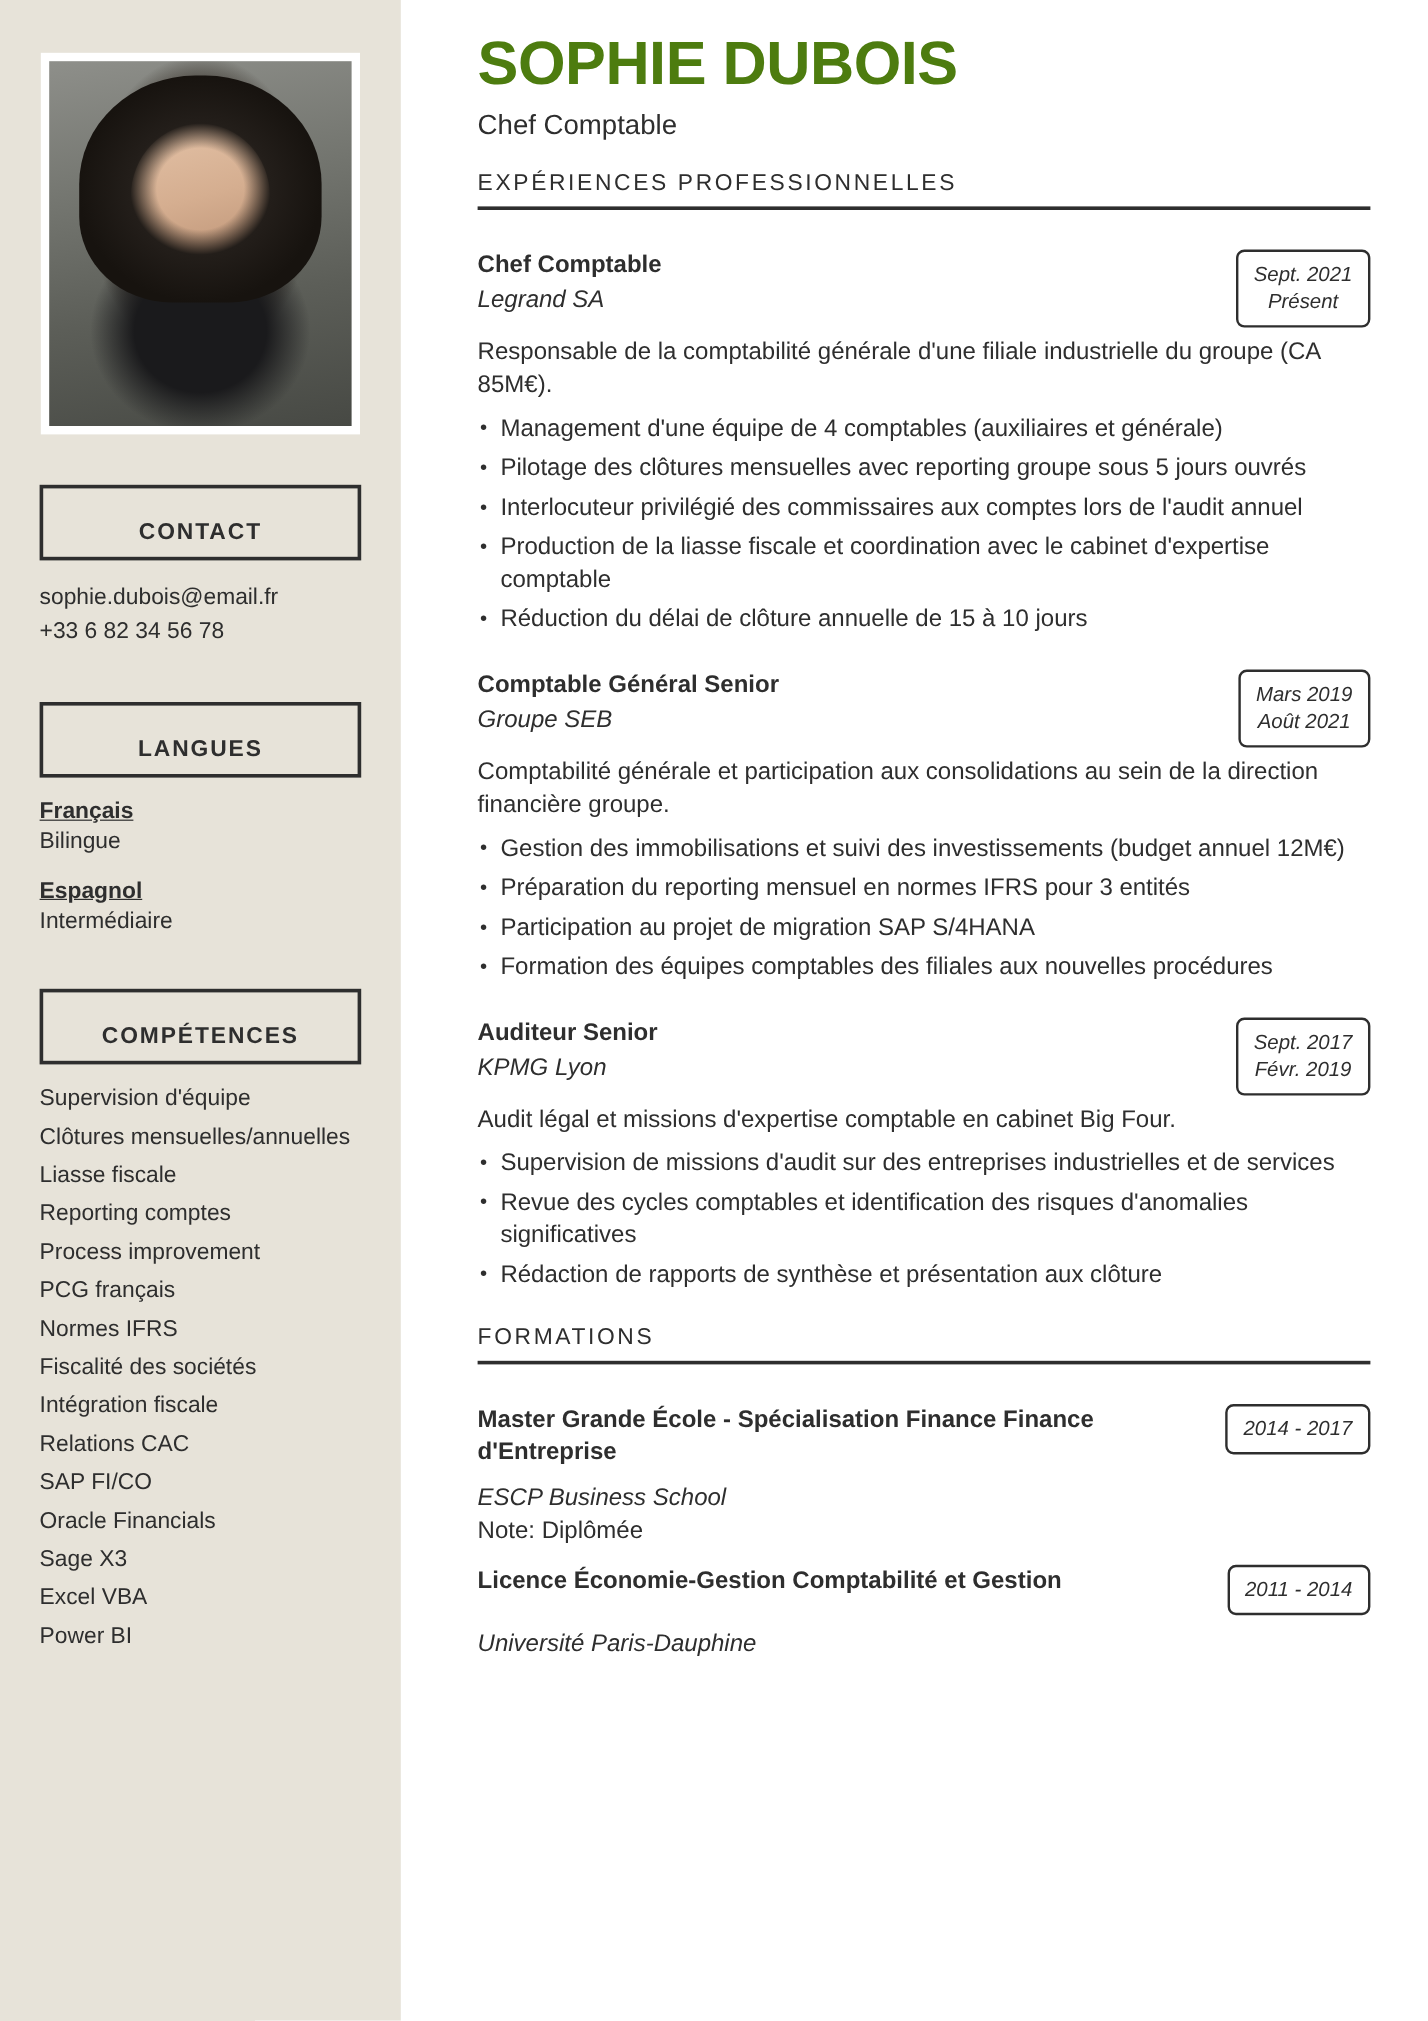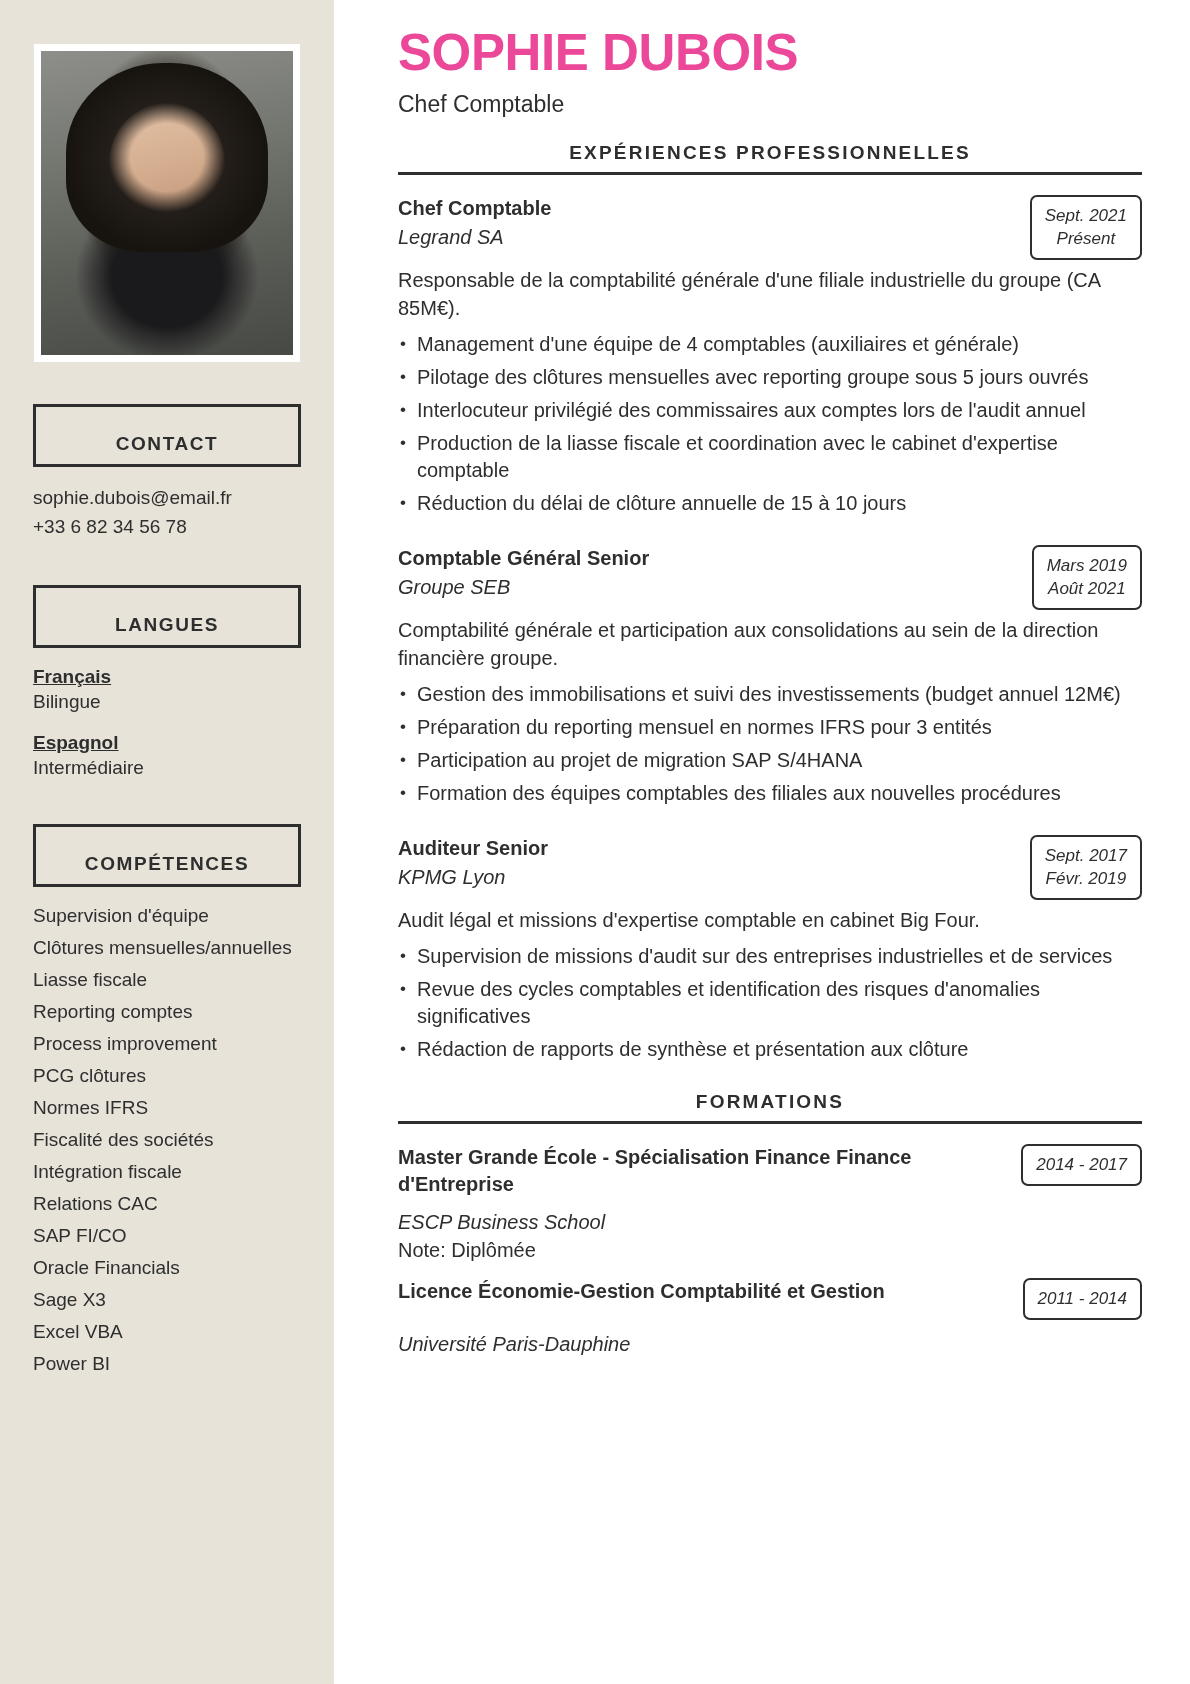--- a/index.html
+++ b/index.html
@@ -65,32 +65,31 @@
 
   .skill { font-size: 19px; line-height: 25px; margin-bottom: 7px; }
 
   
   .main { flex: 1; padding: 22px 48px 0 64px; }
   .name {
     font-size: 51px;
     font-weight: bold;
     letter-spacing: -0.4px;
     line-height: 62px;
-    color: #ec4899;
+    color: #4d7c0f;
   }
   .job-title { font-size: 23px; line-height: 40px; margin-bottom: 18px; color:#2e2e2e; }
 
   .section-head {
     font-size: 19px;
-    font-weight: bold;
+    font-weight: normal;
     letter-spacing: 2.2px;
     padding-bottom: 8px;
     border-bottom: 3px solid #2e2e2e;
-    margin-bottom: 20px;
-    text-align: center;
+    margin-bottom: 33px;
   }
   .section { margin-bottom: 20px; }
 
   .entry { margin-bottom: 28px; position: relative; }
   .entry-top { display: flex; align-items: flex-start; justify-content: space-between; gap: 16px; }
   .entry-titles { flex: 1; }
   .entry-title { font-size: 20px; font-weight: bold; line-height: 27px; }
   .entry-org { font-size: 20px; font-style: italic; line-height: 31px; }
   .date-box {
     border: 2px solid #2e2e2e;
@@ -155,21 +154,21 @@
     </div>
 
     <div class="side-block">
       <div class="side-head">COMPÉTENCES</div>
       <div>
         <div class="skill">Supervision d'équipe</div>
         <div class="skill">Clôtures mensuelles/annuelles</div>
         <div class="skill">Liasse fiscale</div>
         <div class="skill">Reporting comptes</div>
         <div class="skill">Process improvement</div>
-        <div class="skill">PCG clôtures</div>
+        <div class="skill">PCG français</div>
         <div class="skill">Normes IFRS</div>
         <div class="skill">Fiscalité des sociétés</div>
         <div class="skill">Intégration fiscale</div>
         <div class="skill">Relations CAC</div>
         <div class="skill">SAP FI/CO</div>
         <div class="skill">Oracle Financials</div>
         <div class="skill">Sage X3</div>
         <div class="skill">Excel VBA</div>
         <div class="skill">Power BI</div>
       </div>

